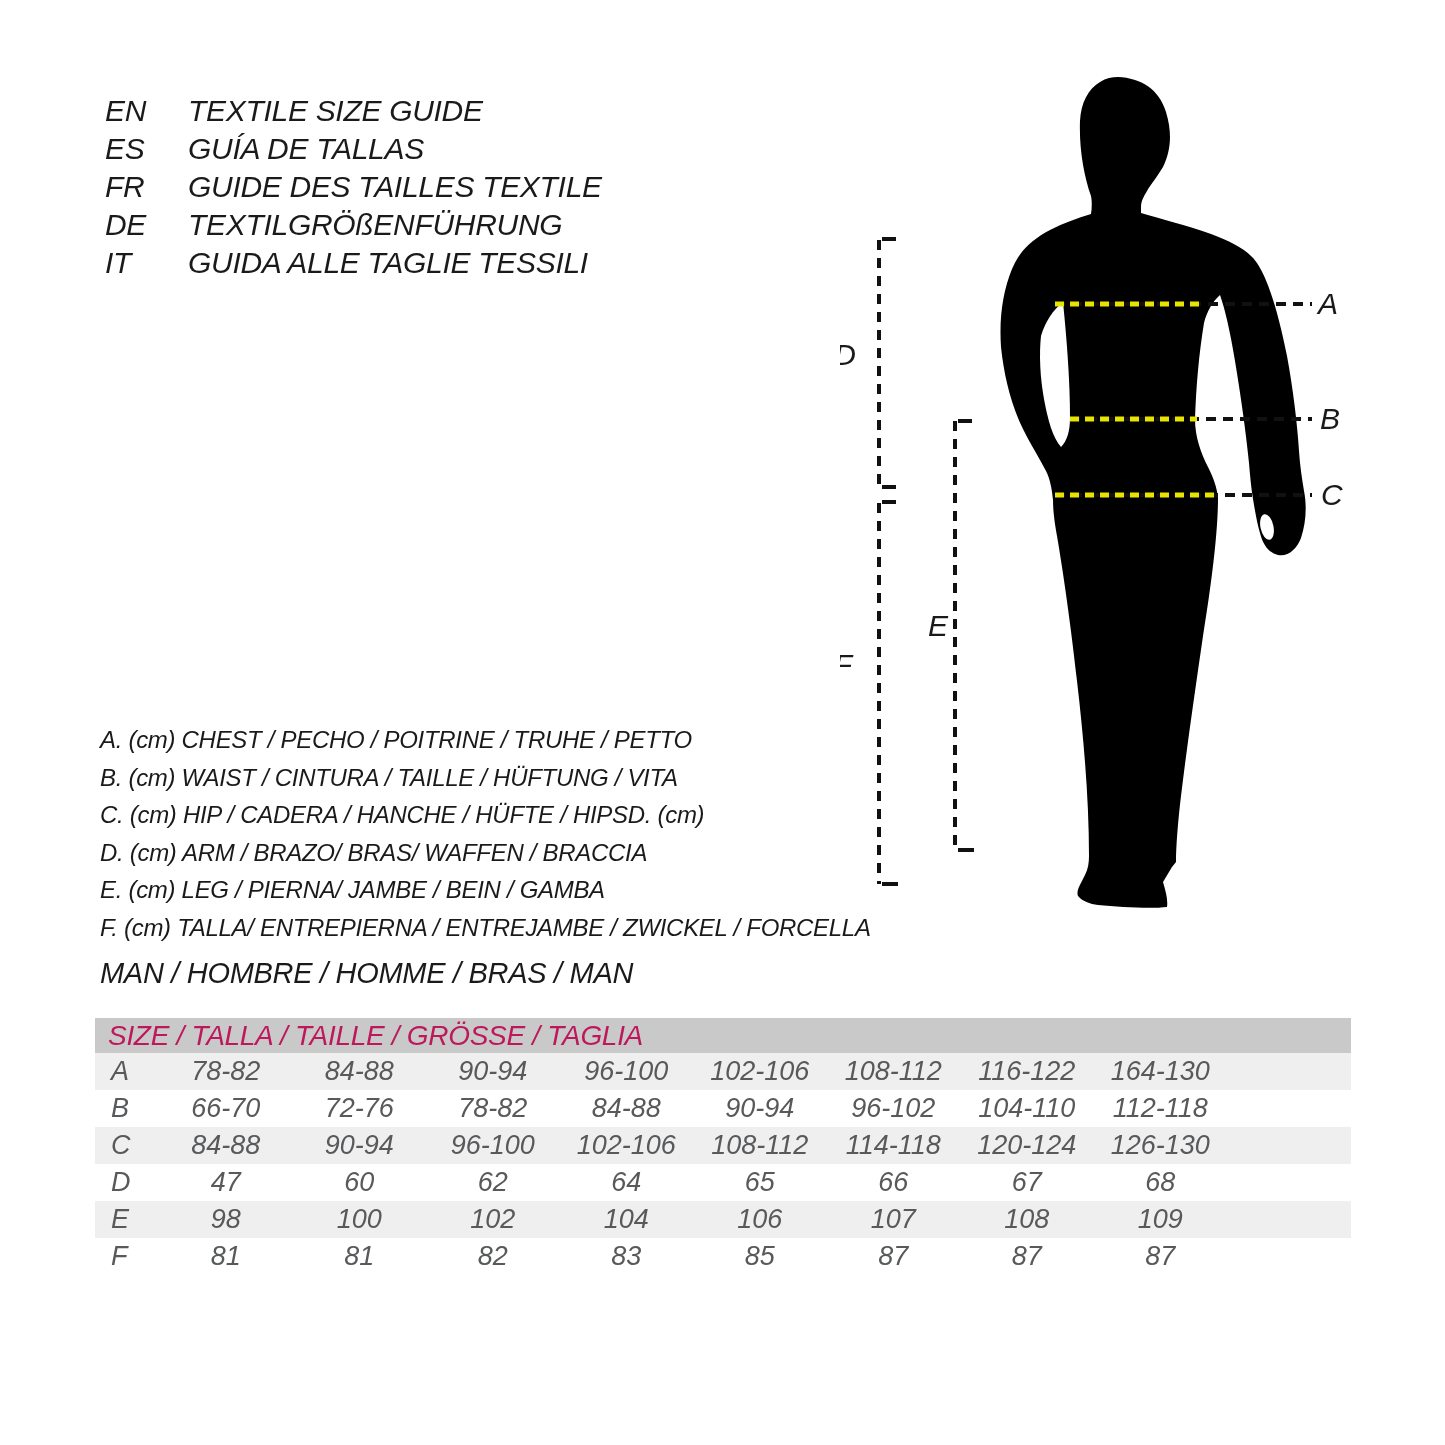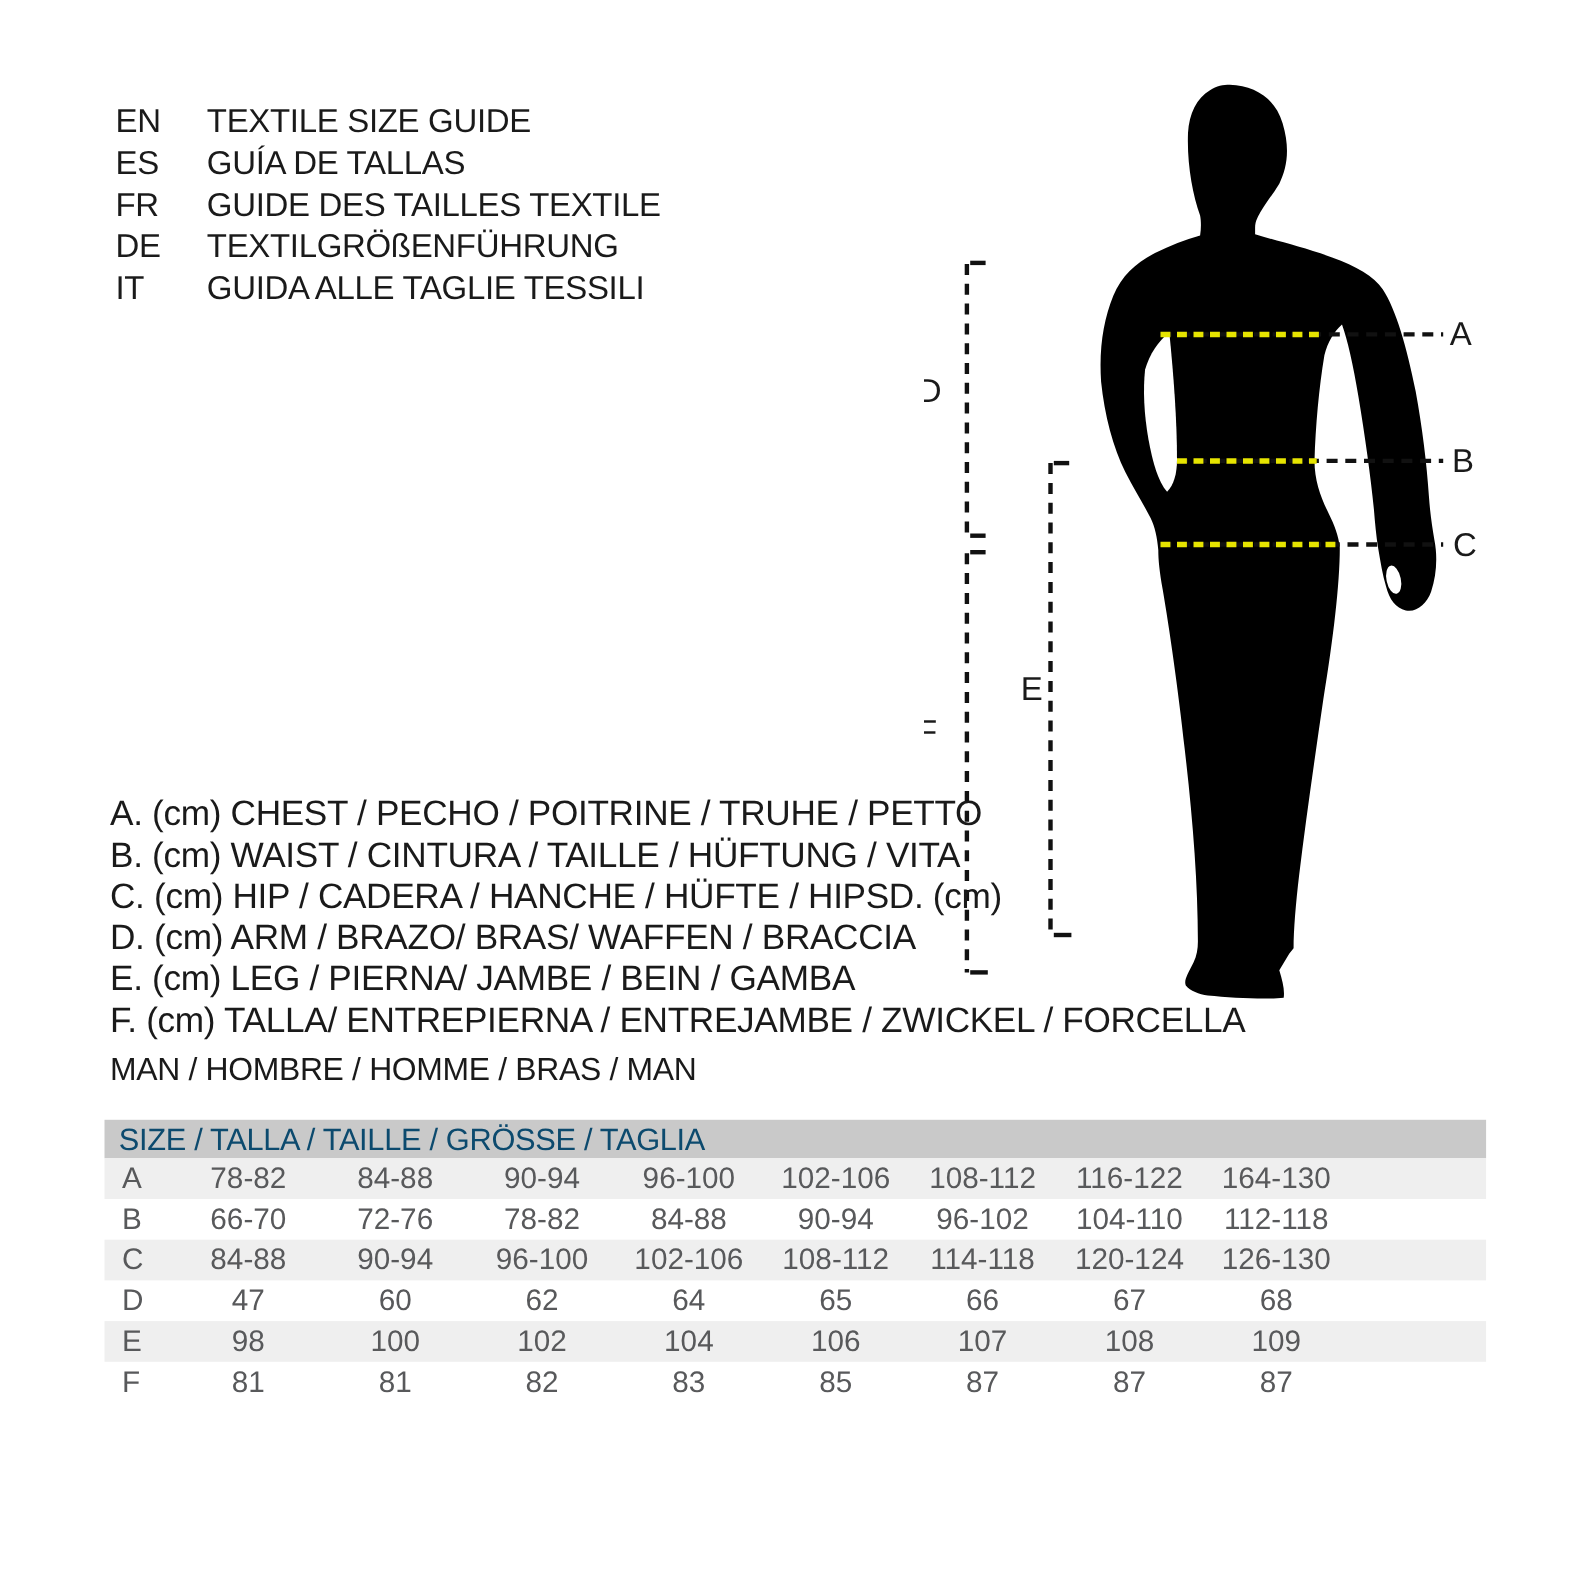--- a/index.html
+++ b/index.html
@@ -1,34 +1,34 @@
 <!DOCTYPE html>
 <html><head>
 <meta charset="utf-8">
 <style>
   html,body{margin:0;padding:0;background:#fff;}
   .page{
     position:relative;width:1445px;height:1445px;background:#ffffff;overflow:hidden;
-    font-family:"Liberation Sans", sans-serif;color:#1a1a1a;
+    font-family:"Liberation Sans", sans-serif;color:#1a1a1a;font-style:italic;
   }
   
   .langs{position:absolute;left:105px;top:92px;}
   .lang-row{display:grid;grid-template-columns:83px auto;height:38px;line-height:38px;
     font-size:30px;letter-spacing:-0.3px;white-space:nowrap;}
   
   .legend{position:absolute;left:100px;top:721px;}
-  .legend-item{height:37.5px;line-height:37.5px;font-size:32px;letter-spacing:-0.3px;white-space:nowrap;}
+  .legend-item{height:37.5px;line-height:37.5px;font-size:24px;letter-spacing:-0.3px;white-space:nowrap;}
   
   .gender{position:absolute;left:100px;top:955px;height:36px;line-height:36px;font-size:29px;letter-spacing:-0.3px;}
   
   .figure{position:absolute;left:840px;top:60px;width:520px;height:860px;}
   .figure text{font-family:"Liberation Sans", sans-serif;font-size:30px;fill:#1a1a1a;}
   
   .sizetable{position:absolute;left:95px;top:1018px;width:1256px;font-size:27px;color:#58595b;}
-  .t-head{height:35px;line-height:35px;background:#c9c9c9;color:#0c4a6e;
+  .t-head{height:35px;line-height:35px;background:#c9c9c9;color:#be185d;
     padding-left:13px;font-size:28px;letter-spacing:-0.3px;}
   .t-row{display:grid;grid-template-columns:64px repeat(8,133.5px) 1fr;height:37px;line-height:37px;}
   .t-row.alt{background:#efefef;}
   .t-row .rowlabel{text-align:left;padding-left:16px;}
   .t-row .cell{text-align:center;}
 </style>
 </head>
 <body>
 
 <div class="page">

